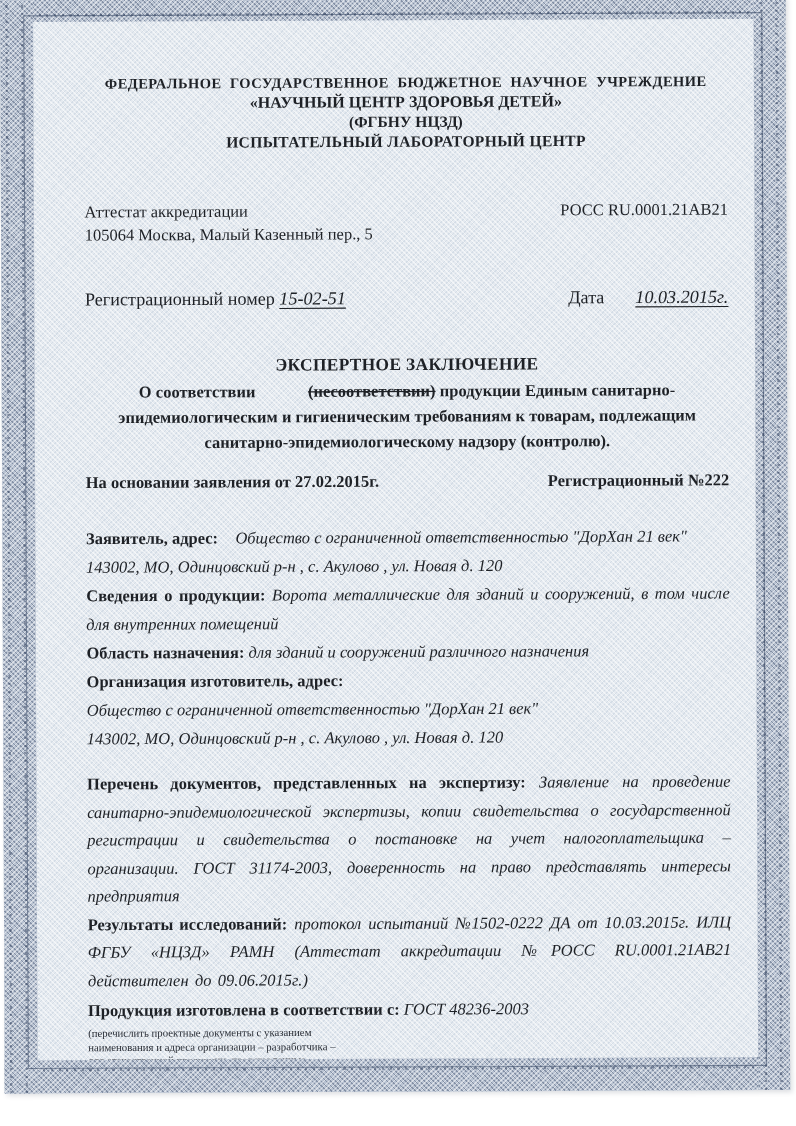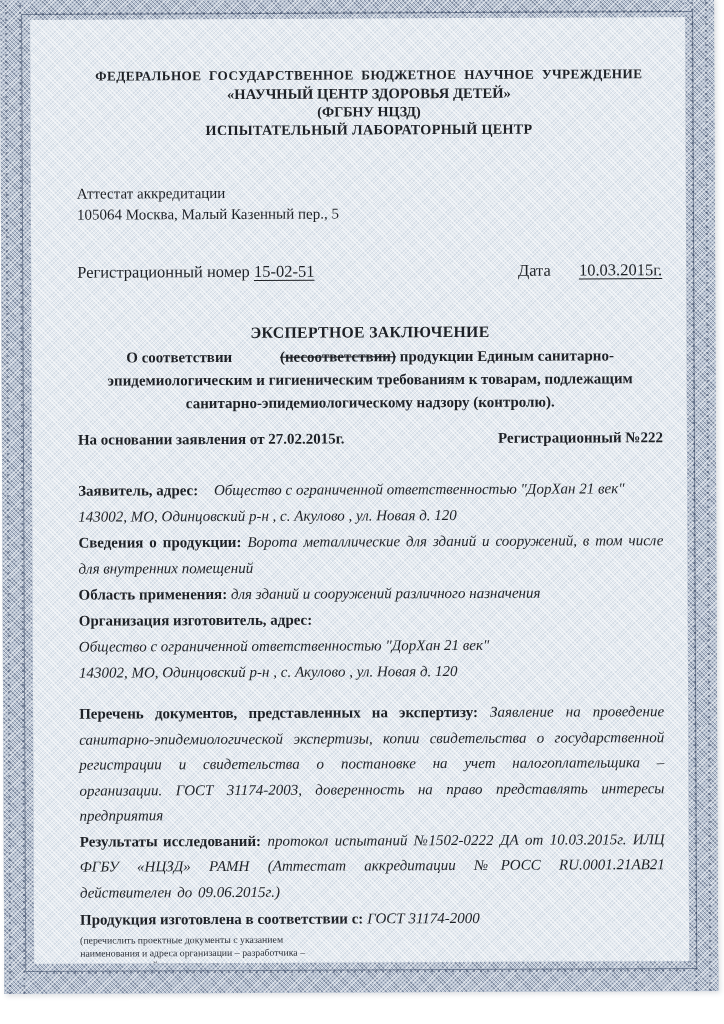--- a/index.html
+++ b/index.html
@@ -78,21 +78,21 @@
   .org-header .l1{font-size:13.2px;letter-spacing:.4px;word-spacing:4px;}
   .org-header .l2{font-size:14.6px;}
   .org-header .l3{font-size:14.2px;}
   .org-header .l4{font-size:14.2px;letter-spacing:.3px;}
   .org-header span{display:block;}
 
   .accred-row{margin-top:44px;display:flex;justify-content:space-between;align-items:flex-start;line-height:21px;font-size:15px;}
   .accred-right{text-align:right;}
 
   .reg-row{margin-top:36px;display:flex;justify-content:space-between;align-items:baseline;font-size:16.5px;line-height:22px;}
-  .u{text-decoration:underline;text-underline-offset:3px;}
+  .u{text-decoration:underline;text-underline-offset:3px;font-style:italic;}
   .reg-date .lbl{margin-right:24px;}
 
   .title-block{margin-top:40px;text-align:center;font-weight:bold;}
   .title-heading{font-size:15.8px;line-height:20px;letter-spacing:.3px;}
   .title-sub{margin:3px auto 0;max-width:572px;font-size:15px;line-height:23px;}
   .struck{text-decoration:line-through;margin-left:44px;}
 
   .basis-row{margin-top:14px;display:flex;justify-content:space-between;align-items:baseline;font-weight:bold;font-size:15px;line-height:20px;}
 
   .fields{margin-top:28px;}
@@ -130,20 +130,21 @@
       <span class="l3">(ФГБНУ НЦЗД)</span>
       <span class="l4">ИСПЫТАТЕЛЬНЫЙ ЛАБОРАТОРНЫЙ ЦЕНТР</span>
     </div>
 
     <div class="accred-row">
       <div class="accred-left">
         <div>Аттестат аккредитации</div>
         <div>105064 Москва,  Малый Казенный пер., 5</div>
       </div>
       <div class="accred-right">
+        <div>РОСС RU.0001.21АВ21</div>
       </div>
     </div>
 
     <div class="reg-row">
       <div class="reg-num">
         <span>Регистрационный номер</span>
         <span class="u">15-02-51</span>
       </div>
       <div class="reg-date">
         <span class="lbl">Дата</span>
@@ -167,41 +168,41 @@
       <p>
         <span class="lbl-b gap-lg">Заявитель, адрес:</span>
         <span class="val-i">Общество с ограниченной ответственностью "ДорХан 21 век"</span>
       </p>
       <p class="val-i">143002, МО, Одинцовский р-н , с. Акулово , ул. Новая д. 120</p>
       <p class="just">
         <span class="lbl-b">Сведения о продукции:</span>
         <span class="val-i">Ворота металлические для зданий и сооружений, в том числе для внутренних помещений</span>
       </p>
       <p>
-        <span class="lbl-b">Область применения:</span>
+        <span class="lbl-b">Область назначения:</span>
         <span class="val-i">для зданий и сооружений различного назначения</span>
       </p>
       <p class="lbl-b">Организация изготовитель, адрес:</p>
       <p class="val-i">Общество с ограниченной ответственностью "ДорХан 21 век"</p>
       <p class="val-i">143002, МО, Одинцовский р-н , с. Акулово , ул. Новая д. 120</p>
     </div>
 
     <p class="para">
       <span class="lbl-b">Перечень документов, представленных на экспертизу:</span>
       <span class="val-i">Заявление на проведение санитарно-эпидемиологической экспертизы, копии свидетельства о государственной регистрации и свидетельства о постановке на учет налогоплательщика – организации. ГОСТ 31174-2003, доверенность на право представлять интересы предприятия</span>
     </p>
 
     <p class="para para2">
       <span class="lbl-b">Результаты исследований:</span>
       <span class="val-i">протокол испытаний №1502-0222 ДА от 10.03.2015г. ИЛЦ ФГБУ «НЦЗД» РАМН (Аттестат аккредитации №РОСС RU.0001.21АВ21 действителен до 09.06.2015г.)</span>
     </p>
 
     <p class="conformity">
       <span class="lbl-b">Продукция изготовлена в соответствии с:</span>
-      <span class="val-i">ГОСТ 31174-2000</span>
+      <span class="val-i">ГОСТ 48236-2003</span>
     </p>
 
     <div class="footnote">
       <span>(перечислить проектные документы с указанием</span>
       <span>наименования и адреса организации – разработчика –</span>
       <span>для отечественной продукции, представленные</span>
 
     </div>
 
   </div>

